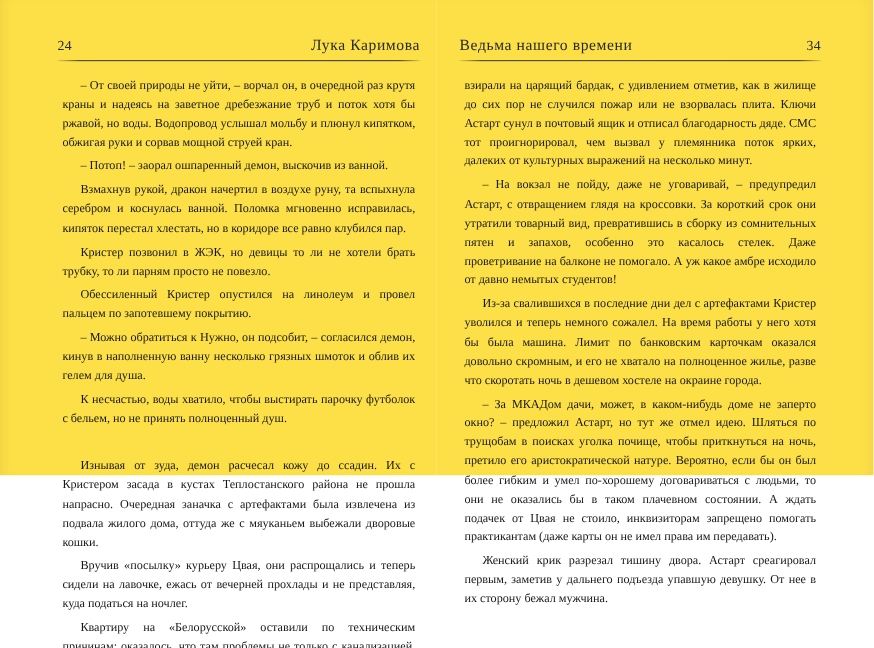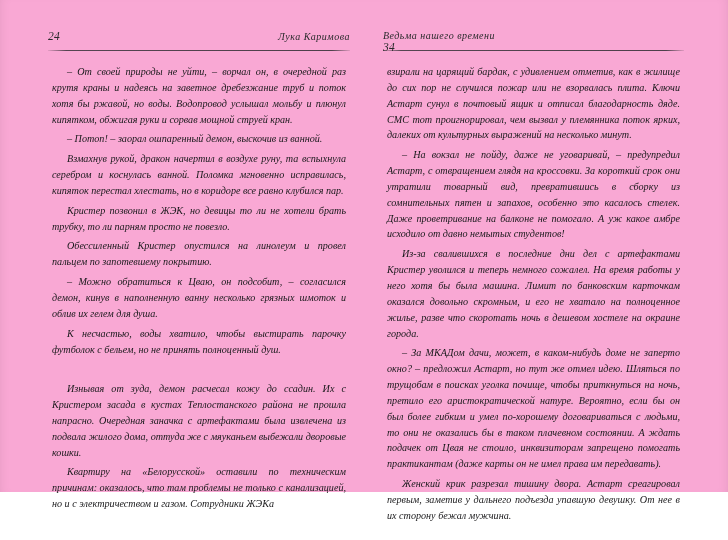--- a/index.html
+++ b/index.html
@@ -22,24 +22,23 @@
     width: 728px;
     height: 540px;
     background: #ffffff;
     display: flex;
     box-sizing: border-box;
   }
 
   .page {
     position: relative;
     width: 364px;
-    height: 492px;
+    height: 396px;
     box-sizing: border-box;
-    background: #f9a8d4;
-    font-style: italic;
+    background: #fde047;
   }
 
   
   .page.left  { box-shadow: inset 7px 0 14px -11px rgba(0,0,0,.16); }
   .page.right { box-shadow: inset -7px 0 14px -11px rgba(0,0,0,.16); }
 
   .page-inner {
     position: absolute;
     top: 30px;
     bottom: 16px;
@@ -52,29 +51,29 @@
   
   .running-head {
     display: flex;
     align-items: baseline;
     height: 17px;
     font-size: 11.5px;
     letter-spacing: .45px;
     color: #262628;
   }
   .page.left  .running-head { justify-content: space-between; }
-  .page.right .running-head { justify-content: space-between; flex-direction: column; }
+  .page.right .running-head { justify-content: space-between; }
 
   .folio {
     font-size: 11.5px;
     letter-spacing: .2px;
     color: #2a2a2c;
   }
   .head-title {
-    font-size: 10px;
+    font-size: 13px;
     letter-spacing: .5px;
     color: #2a2a2c;
     white-space: nowrap;
   }
 
   .head-rule {
     height: 1px;
     margin-top: 3px;
     margin-bottom: 13px;
     background: linear-gradient(to right,
@@ -119,24 +118,25 @@
         <span class="head-title">Лука Каримова</span>
       </div>
       <div class="head-rule"></div>
 
       <div class="body-text">
         <p>– От своей природы не уйти, – ворчал он, в очередной раз крутя краны и надеясь на заветное дребезжание труб и поток хотя бы ржавой, но воды. Водопровод услышал мольбу и плюнул кипятком, обжигая руки и сорвав мощной струей кран.</p>
         <p>– Потоп! – заорал ошпаренный демон, выскочив из ванной.</p>
         <p>Взмахнув рукой, дракон начертил в воздухе руну, та вспыхнула серебром и коснулась ванной. Поломка мгновенно исправилась, кипяток перестал хлестать, но в коридоре все равно клубился пар.</p>
         <p>Кристер позвонил в ЖЭК, но девицы то ли не хотели брать трубку, то ли парням просто не повезло.</p>
         <p>Обессиленный Кристер опустился на линолеум и провел пальцем по запотевшему покрытию.</p>
-        <p>– Можно обратиться к Цваю, он подсобит, – согласился демон, кинув в наполненную ванну несколько грязных шмоток и облив их гелем для душа.</p>
+        <p>– Можно обратиться к Нужно, он подсобит, – согласился демон, кинув в наполненную ванну несколько грязных шмоток и облив их гелем для душа.</p>
         <p>К несчастью, воды хватило, чтобы выстирать парочку футболок с бельем, но не принять полноценный душ.</p>
         <div class="scene-break"></div>
         <p>Изнывая от зуда, демон расчесал кожу до ссадин. Их с Кристером засада в кустах Теплостанского района не прошла напрасно. Очередная заначка с артефактами была извлечена из подвала жилого дома, оттуда же с мяуканьем выбежали дворовые кошки.</p>
+        <p>Вручив «посылку» курьеру Цвая, они распрощались и теперь сидели на лавочке, ежась от вечерней прохлады и не представляя, куда податься на ночлег.</p>
         <p>Квартиру на «Белорусской» оставили по техническим причинам: оказалось, что там проблемы не только с канализацией, но и с электричеством и газом. Сотрудники ЖЭКа</p>
       </div>
 
     </div>
   </div>
 
   <div class="page right">
     <div class="page-inner">
 
       <div class="running-head">

